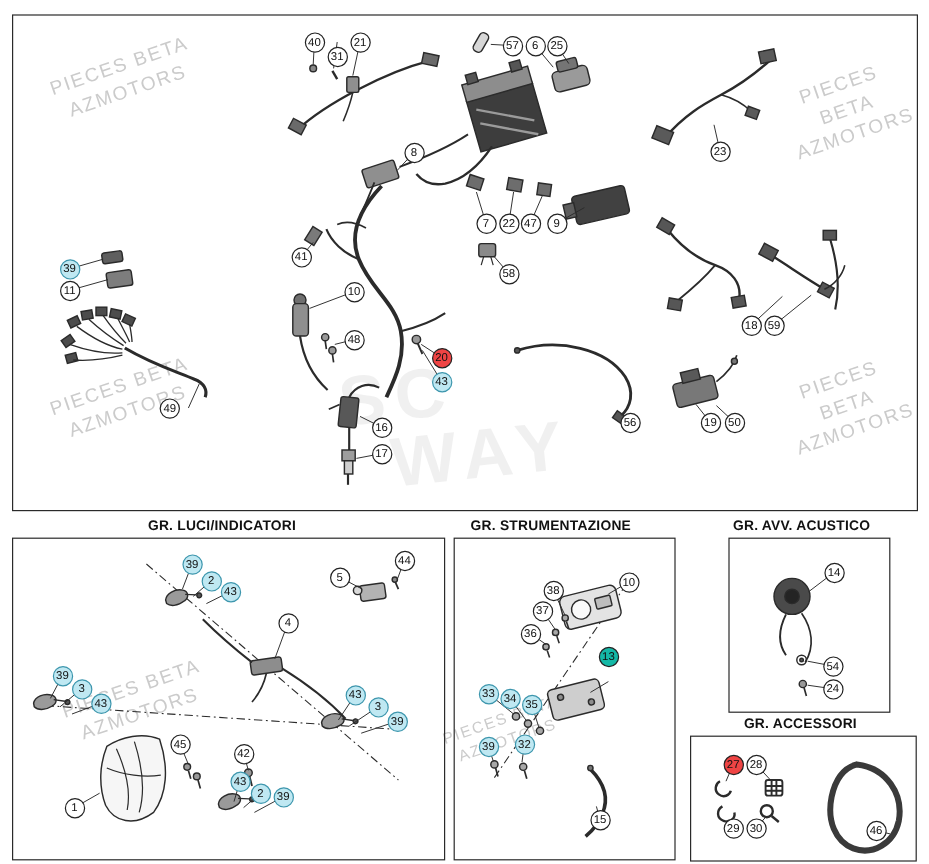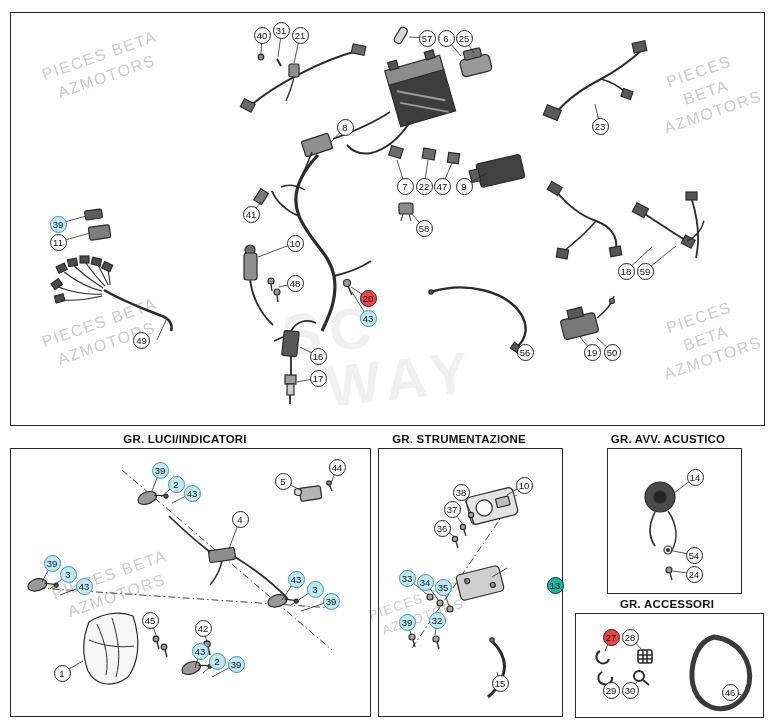--- a/index.html
+++ b/index.html
@@ -393,21 +393,21 @@
       <line x1="694" y1="574" x2="673" y2="571" stroke="#2b2b2b" stroke-width="0.8"></line>
       <line x1="611" y1="637" x2="605" y2="651" stroke="#2b2b2b" stroke-width="0.8"></line>
       <line x1="630" y1="637" x2="643" y2="651" stroke="#2b2b2b" stroke-width="0.8"></line>
       <line x1="611" y1="690" x2="607" y2="683" stroke="#2b2b2b" stroke-width="0.8"></line>
       <line x1="630" y1="690" x2="638" y2="681" stroke="#2b2b2b" stroke-width="0.8"></line>
       <line x1="730" y1="692" x2="742" y2="695" stroke="#2b2b2b" stroke-width="0.8"></line>
     </svg>
 
   <div id="callout-layer">
       <div class="callout" style="left: 253.5px; top: 26.5px; background: rgb(255, 255, 255); border-color: rgb(34, 34, 34);">40</div>
-      <div class="callout" style="left: 272.5px; top: 22px; background: rgb(255, 255, 255); border-color: rgb(34, 34, 34);">31</div>
+      <div class="callout" style="left: 272.5px; top: 39px; background: rgb(255, 255, 255); border-color: rgb(34, 34, 34);">31</div>
       <div class="callout" style="left: 291.5px; top: 26.5px; background: rgb(255, 255, 255); border-color: rgb(34, 34, 34);">21</div>
       <div class="callout" style="left: 418.5px; top: 29.5px; background: rgb(255, 255, 255); border-color: rgb(34, 34, 34);">57</div>
       <div class="callout" style="left: 437.5px; top: 29.5px; background: rgb(255, 255, 255); border-color: rgb(34, 34, 34);">6</div>
       <div class="callout" style="left: 455.5px; top: 29.5px; background: rgb(255, 255, 255); border-color: rgb(34, 34, 34);">25</div>
       <div class="callout" style="left: 336.5px; top: 118.5px; background: rgb(255, 255, 255); border-color: rgb(34, 34, 34);">8</div>
       <div class="callout" style="left: 591.5px; top: 117.5px; background: rgb(255, 255, 255); border-color: rgb(34, 34, 34);">23</div>
       <div class="callout" style="left: 396.5px; top: 177.5px; background: rgb(255, 255, 255); border-color: rgb(34, 34, 34);">7</div>
       <div class="callout" style="left: 415.5px; top: 177.5px; background: rgb(255, 255, 255); border-color: rgb(34, 34, 34);">22</div>
       <div class="callout" style="left: 433.5px; top: 177.5px; background: rgb(255, 255, 255); border-color: rgb(34, 34, 34);">47</div>
       <div class="callout" style="left: 455.5px; top: 177.5px; background: rgb(255, 255, 255); border-color: rgb(34, 34, 34);">9</div>
@@ -445,21 +445,21 @@
       <div class="callout" style="left: 208.5px; top: 652.5px; background: rgb(191, 232, 242); border-color: rgb(61, 150, 173);">2</div>
       <div class="callout" style="left: 227.5px; top: 655.5px; background: rgb(191, 232, 242); border-color: rgb(61, 150, 173);">39</div>
       <div class="callout" style="left: 53.5px; top: 664.5px; background: rgb(255, 255, 255); border-color: rgb(34, 34, 34);">1</div>
       <div class="callout" style="left: 452.5px; top: 483.5px; background: rgb(255, 255, 255); border-color: rgb(34, 34, 34);">38</div>
       <div class="callout" style="left: 515.5px; top: 476.5px; background: rgb(255, 255, 255); border-color: rgb(34, 34, 34);">10</div>
       <div class="callout" style="left: 443.5px; top: 500.5px; background: rgb(255, 255, 255); border-color: rgb(34, 34, 34);">37</div>
       <div class="callout" style="left: 433.5px; top: 519.5px; background: rgb(255, 255, 255); border-color: rgb(34, 34, 34);">36</div>
       <div class="callout" style="left: 398.5px; top: 569.5px; background: rgb(191, 232, 242); border-color: rgb(61, 150, 173);">33</div>
       <div class="callout" style="left: 416.5px; top: 573.5px; background: rgb(191, 232, 242); border-color: rgb(61, 150, 173);">34</div>
       <div class="callout" style="left: 434.5px; top: 578.5px; background: rgb(191, 232, 242); border-color: rgb(61, 150, 173);">35</div>
-      <div class="callout" style="left: 498.5px; top: 577px; background: #14b8a6; border-color: rgb(34, 34, 34); margin-left: 48px;">13</div>
+      <div class="callout" style="left: 498.5px; top: 539px; background: #14b8a6; border-color: rgb(34, 34, 34);">13</div>
       <div class="callout" style="left: 398.5px; top: 613.5px; background: rgb(191, 232, 242); border-color: rgb(61, 150, 173);">39</div>
       <div class="callout" style="left: 428.5px; top: 611.5px; background: rgb(191, 232, 242); border-color: rgb(61, 150, 173);">32</div>
       <div class="callout" style="left: 491.5px; top: 674.5px; background: rgb(255, 255, 255); border-color: rgb(34, 34, 34);">15</div>
       <div class="callout" style="left: 686.5px; top: 468.5px; background: rgb(255, 255, 255); border-color: rgb(34, 34, 34);">14</div>
       <div class="callout" style="left: 685.5px; top: 546.5px; background: rgb(255, 255, 255); border-color: rgb(34, 34, 34);">54</div>
       <div class="callout" style="left: 685.5px; top: 565.5px; background: rgb(255, 255, 255); border-color: rgb(34, 34, 34);">24</div>
       <div class="callout" style="left: 602.5px; top: 628.5px; background: #ef4444; border-color: rgb(34, 34, 34);">27</div>
       <div class="callout" style="left: 621.5px; top: 628.5px; background: rgb(255, 255, 255); border-color: rgb(34, 34, 34);">28</div>
       <div class="callout" style="left: 602.5px; top: 681.5px; background: rgb(255, 255, 255); border-color: rgb(34, 34, 34);">29</div>
       <div class="callout" style="left: 621.5px; top: 681.5px; background: rgb(255, 255, 255); border-color: rgb(34, 34, 34); text-align: right;">30</div>

